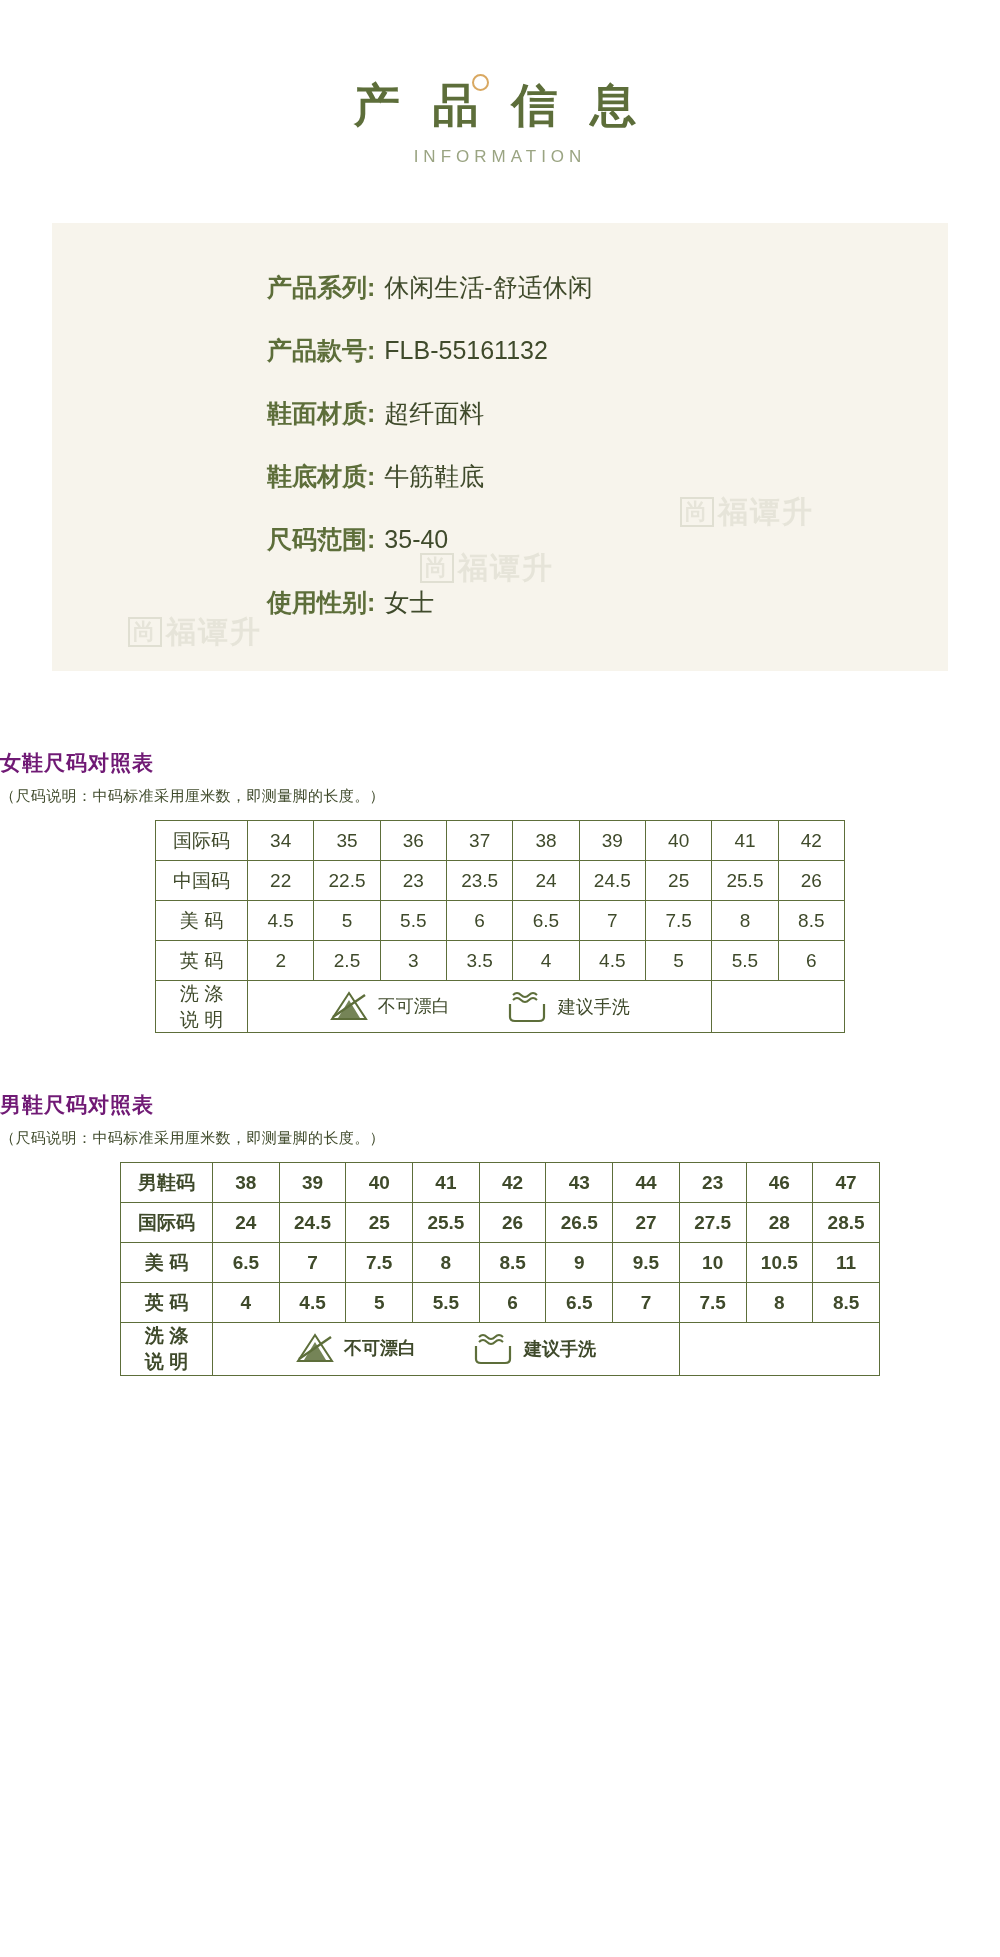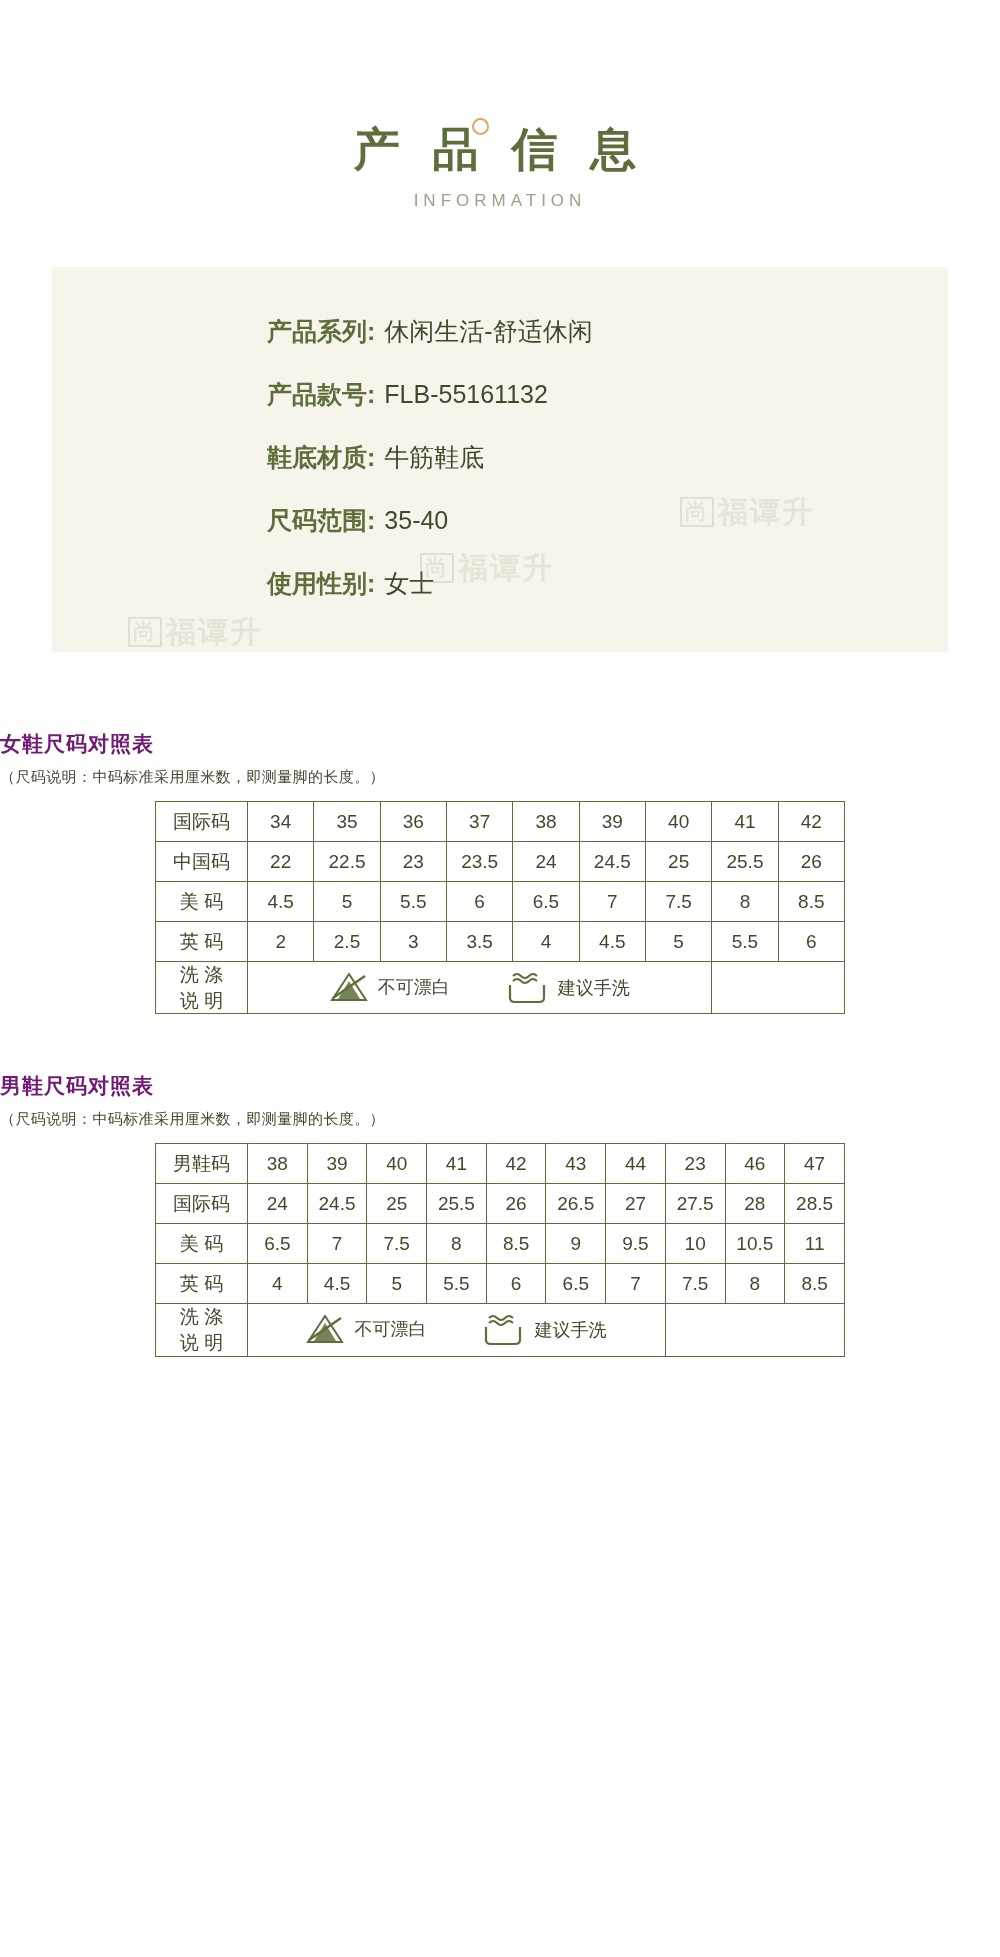--- a/index.html
+++ b/index.html
@@ -11,21 +11,20 @@
     font-family: "Liberation Sans", sans-serif;
     color: #3d4a2a;
     position: relative;
     overflow: hidden;
   }
 
   
   .header {
     padding-top: 78px;
     text-align: center;
-    margin-top: 44px;
   }
   .header .title {
     font-size: 46px;
     font-weight: bold;
     color: #5d6e3a;
     letter-spacing: 10px;
     line-height: 1.2;
     position: relative;
     display: inline-block;
   }
@@ -87,21 +86,21 @@
     color: #3f4a2b;
     margin-top: 10px;
     letter-spacing: 0.4px;
   }
   table.size {
     margin: 14px auto 0;
     border-collapse: collapse;
     width: 690px;
     table-layout: fixed;
   }
-  table.size.male { width: 690px; }
+  table.size.male { width: 760px; font-weight: bold; }
   table.size td {
     border: 1px solid #5d6e3a;
     height: 40px;
     text-align: center;
     font-size: 19px;
     color: #3f4a2b;
     padding: 0 2px;
   }
   td.rowhead {
     width: 92px;
@@ -180,20 +179,24 @@
 </div>
 
 <div class="info-panel">
   <div class="info-row">
     <span class="info-label">产品系列:</span>
     <span class="info-value">休闲生活-舒适休闲</span>
   </div>
   <div class="info-row">
     <span class="info-label">产品款号:</span>
     <span class="info-value">FLB-55161132</span>
+  </div>
+  <div class="info-row">
+    <span class="info-label">鞋面材质:</span>
+    <span class="info-value">超纤面料</span>
   </div>
   <div class="info-row">
     <span class="info-label">鞋底材质:</span>
     <span class="info-value">牛筋鞋底</span>
   </div>
   <div class="info-row">
     <span class="info-label">尺码范围:</span>
     <span class="info-value">35-40</span>
   </div>
   <div class="info-row">

